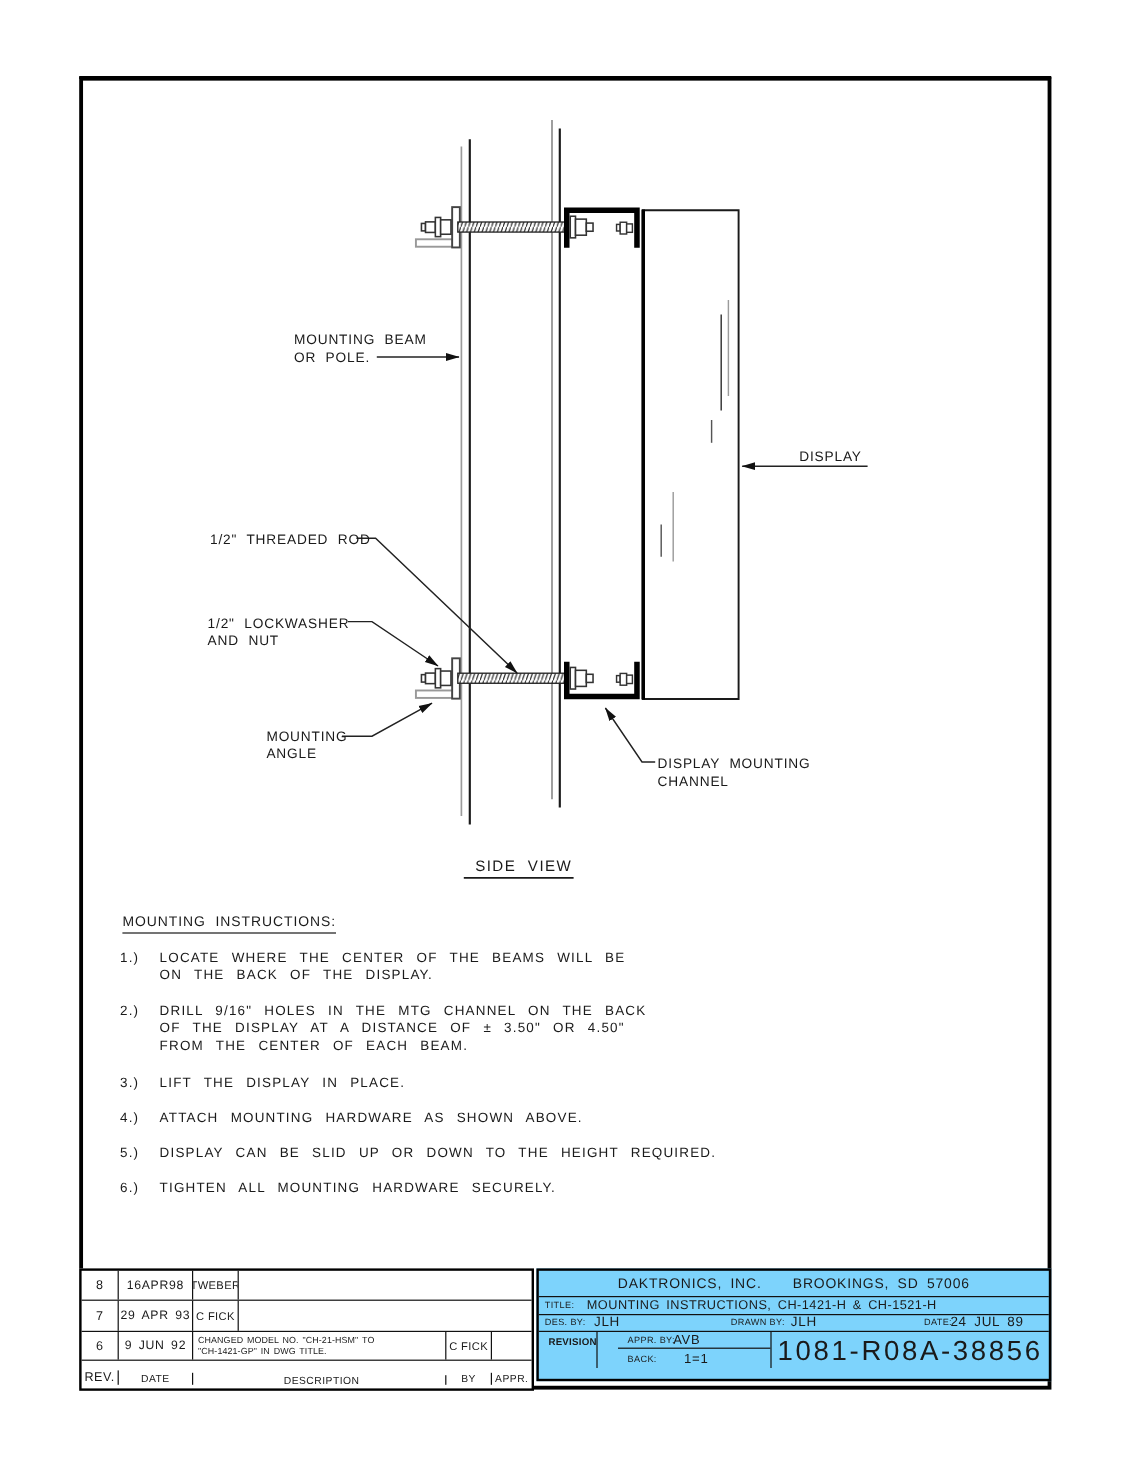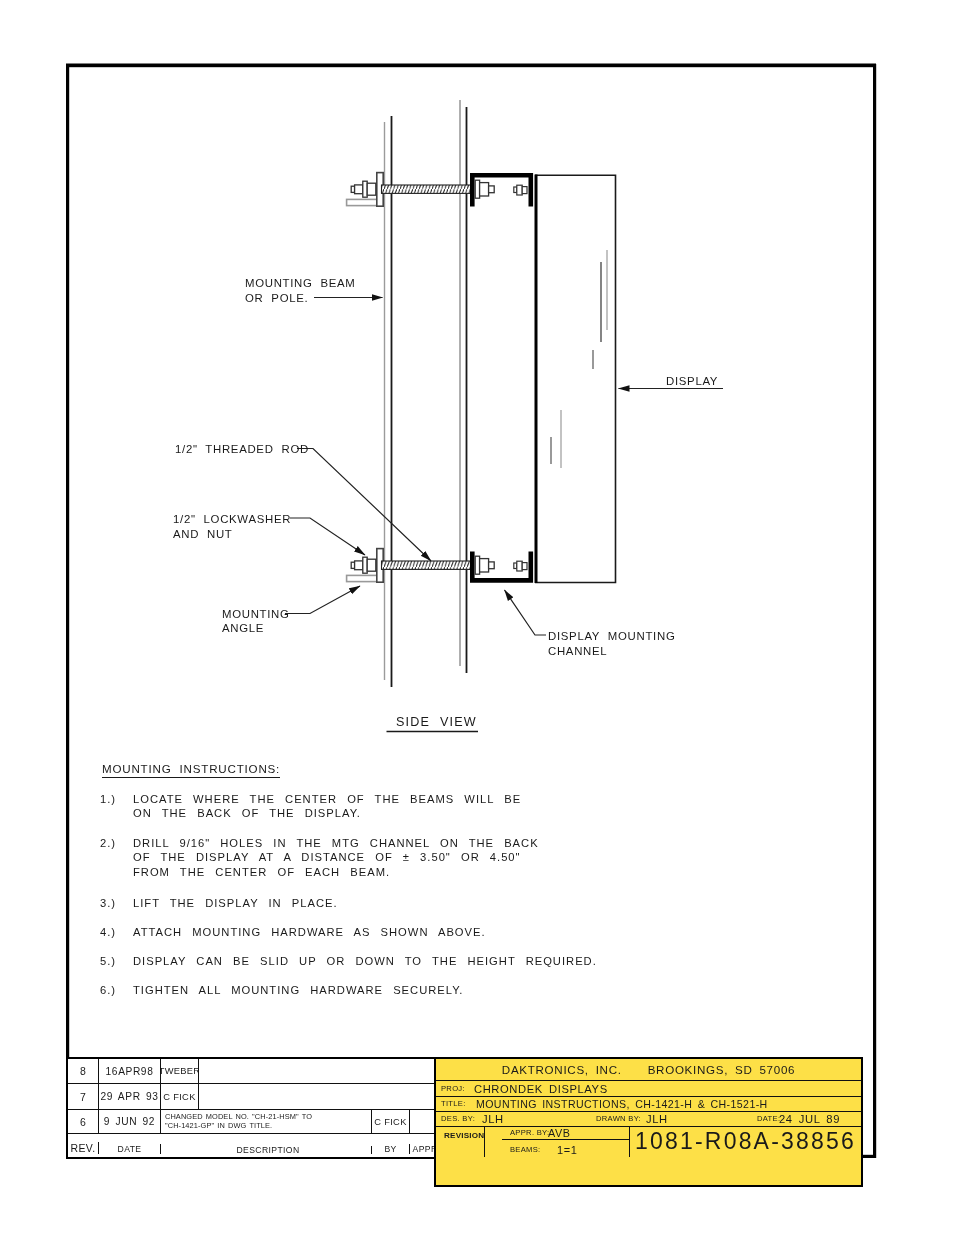--- a/index.html
+++ b/index.html
@@ -25,22 +25,22 @@
         align-items:center;justify-content:center;overflow:hidden;}
   .rt-c:last-child{border-right:none;}
   .c-rev{width:31px;flex:0 0 31px;font-size:10.5px;}
   .c-date{width:62px;flex:0 0 62px;font-size:10.2px;letter-spacing:0.6px;word-spacing:2px;}
   .c-desc{width:211px;flex:0 0 211px;justify-content:flex-start;padding-left:4px;
           font-size:7.4px;line-height:8.3px;letter-spacing:0.1px;word-spacing:1px;}
   .c-by{width:38px;flex:0 0 38px;font-size:9.3px;letter-spacing:0.3px;}
   .c-appr{flex:1;font-size:8.6px;}
   .rt-head{font-size:8.6px;letter-spacing:0.4px;}
   
-  .title-block{position:absolute;left:434px;top:1057px;width:429px;height:130px;
-               border:2.6px solid #000;box-sizing:border-box;background:#fde047;font-size:11px;}
+  .title-block{position:absolute;left:447px;top:1057px;width:429px;height:94px;
+               border:2.6px solid #000;box-sizing:border-box;background:#7dd3fc;font-size:11px;}
   .tb-row{box-sizing:border-box;border-bottom:1.4px solid #111;position:relative;overflow:hidden;}
   .tb-company{height:21.5px;display:flex;align-items:center;justify-content:center;gap:26px;
               font-size:11.6px;letter-spacing:0.7px;word-spacing:3px;}
   .tb-proj{height:16.5px;}
   .tb-title{height:15px;}
   .tb-des{height:14.5px;}
   .tb-bottom{height:30px;border-bottom:none;display:flex;}
   .tb-lab{font-size:7.6px;letter-spacing:0.3px;position:absolute;bottom:3px;}
   .tb-val{font-size:11.2px;letter-spacing:0.6px;word-spacing:2.5px;position:absolute;bottom:1px;white-space:nowrap;}
   .tb-val-sm{font-size:10.6px;letter-spacing:0.4px;word-spacing:2px;}
@@ -234,45 +234,41 @@
       <div class="rt-c c-by" style="font-size:8.6px">BY</div>
       <div class="rt-c c-appr">APPR.</div>
     </div>
   </div>
 
   <div class="title-block">
     <div class="tb-row tb-company">
       <span>DAKTRONICS, INC.</span>
       <span>BROOKINGS, SD 57006</span>
     </div>
-    <div class="tb-row tb-proj">
-      <span class="tb-lab" style="left:5px">PROJ:</span>
-      <span class="tb-val" style="left:38px">CHRONDEK DISPLAYS</span>
-    </div>
     <div class="tb-row tb-title">
       <span class="tb-lab" style="left:5px">TITLE:</span>
       <span class="tb-val tb-val-sm" style="left:40px">MOUNTING INSTRUCTIONS, CH-1421-H &amp; CH-1521-H</span>
     </div>
     <div class="tb-row tb-des">
       <span class="tb-lab" style="left:5px">DES. BY:</span>
       <span class="tb-val" style="left:46px">JLH</span>
       <span class="tb-lab" style="left:160px">DRAWN BY:</span>
       <span class="tb-val" style="left:210px">JLH</span>
       <span class="tb-lab" style="left:321px">DATE:</span>
       <span class="tb-val" style="left:343px">24 JUL 89</span>
     </div>
     <div class="tb-row tb-bottom">
       <div class="tb-revcell">REVISION</div>
       <div class="tb-mid">
         <div class="tb-appr">
           <span class="tb-lab" style="left:8px;bottom:2px">APPR. BY:</span>
           <span class="tb-val" style="left:46px;bottom:0;font-size:10.8px">AVB</span>
         </div>
         <div class="tb-scale">
-          <span class="tb-lab" style="left:8px;bottom:3px">BEAMS:</span>
+          <span class="tb-lab" style="left:8px;bottom:3px">BACK:</span>
           <span class="tb-val" style="left:55px;bottom:1px;font-size:11px">1=1</span>
         </div>
       </div>
       <div class="tb-num">1081-R08A-38856</div>
     </div>
   </div>
 
 </div>
 
 </body></html>

